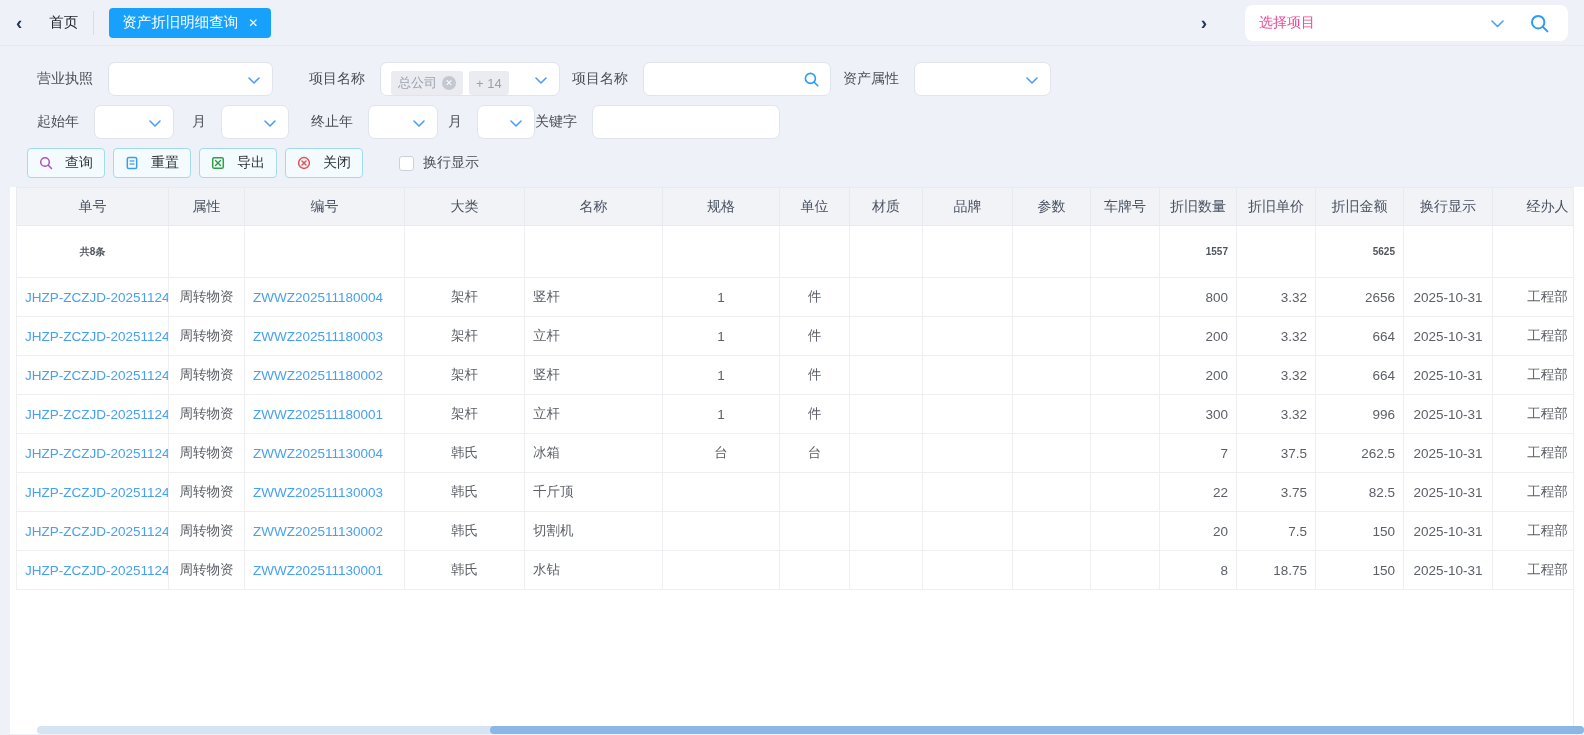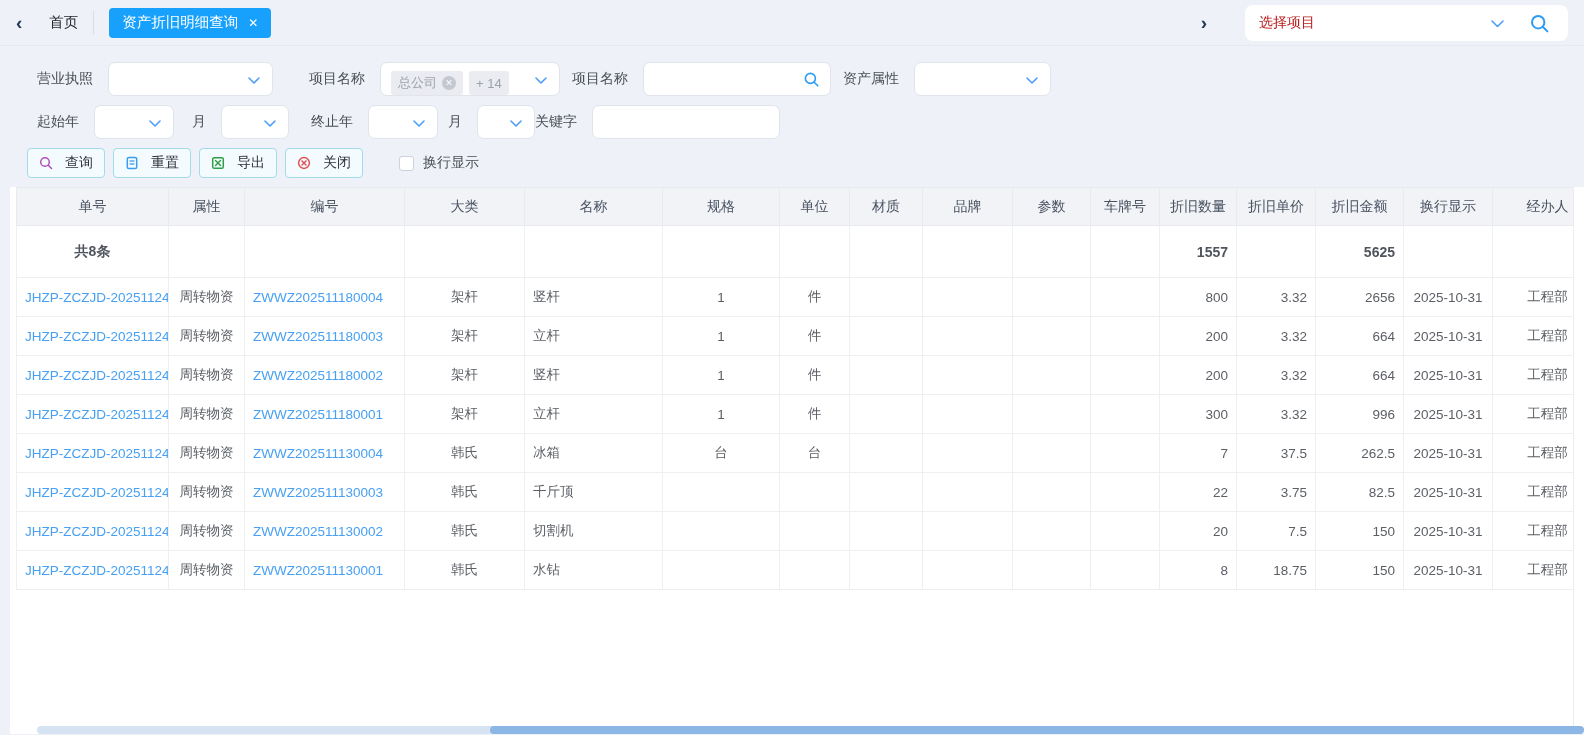--- a/index.html
+++ b/index.html
@@ -14,31 +14,31 @@
   .nav-chev { font-weight:700; font-size:19px; color:#25365a; cursor:pointer; line-height:1; }
   .home-tab { margin-left:27px; font-size:14.5px; color:#23262e; cursor:pointer; }
   .tab-divider { width:1px; height:24px; background:#d9dde5; margin:0 15px; }
   .active-tab { display:flex; align-items:center; gap:10px; background:#18a1fc; color:#fff;
                 height:30px; padding:0 13px; border-radius:4px; font-size:14.5px; cursor:pointer; }
   .tab-close { font-size:12px; cursor:pointer; }
   .spacer { flex:1; }
   .fwd { margin-right:38px; }
   .proj-select { position:relative; width:323px; height:36px; background:#fff;
                  border-radius:8px; display:flex; align-items:center; padding:0 14px; cursor:pointer; }
-  .proj-select .ph { color:#b91c1c; font-size:14px; }
+  .proj-select .ph { color:#ec4899; font-size:14px; }
   .proj-select .chev { position:absolute; right:64px; top:15px; }
   .proj-select .mag  { position:absolute; right:18px; top:8px; }
   
   .filters { padding:16px 0 0 37px; }
   .frow { display:flex; align-items:center; height:34px; margin-bottom:9px; }
   .flabel { font-size:14px; color:#4a4e57; margin-right:15px; white-space:nowrap; }
   .ml36 { margin-left:36px; } .ml12 { margin-left:12px; } .ml18 { margin-left:18px; }
   .ml22 { margin-left:22px; } .ml10 { margin-left:10px; } .ml52 { }
   .sel,.inp { position:relative; background:#fff; border:1px solid #e0e4eb; border-radius:7px;
-              height:34px; display:flex; align-items:flex-start; padding:8px 10px; cursor:pointer; }
+              height:34px; display:flex; align-items:flex-end; padding:0 10px; cursor:pointer; }
   .sel .chev { position:absolute; right:12px; top:14px; }
   .inp input { border:none; outline:none; width:100%; height:100%; background:transparent;
                font-size:14px; color:#303138; font-family:inherit; }
   .inp .mag { position:absolute; right:10px; top:8px; }
   .w165{width:165px} .w180{width:180px} .w188{width:188px} .w137{width:137px}
   .w80{width:80px} .w68{width:68px} .w70{width:70px} .w58{width:58px}
   .tag { display:inline-flex; align-items:center; gap:5px; background:#eaecf1; color:#9ca1ab;
          border-radius:3px; height:24px; padding:0 7px; font-size:13px; margin-right:6px; white-space:nowrap; }
   .tag-x { width:14px; height:14px; border-radius:50%; background:#c4c8d0; color:#fff;
            font-size:9px; display:inline-flex; align-items:center; justify-content:center; cursor:pointer; }
@@ -52,21 +52,21 @@
   .cb-label { margin-left:9px; font-size:14px; color:#4a4e57; }
   
   .panel { position:relative; margin-left:10px; margin-top:9px; background:#fff;
            height:547px; overflow:hidden; }
   .table-wrap { margin-left:6px; overflow:hidden; width:calc(100% - 6px); }
   table { border-collapse:collapse; table-layout:fixed; width:1586px; }
   th { height:38px; background:#f1f3f6; font-weight:400; font-size:14px; color:#4a5262;
        border:1px solid #e7eaee; padding:0 8px; white-space:nowrap; overflow:hidden; }
   td { height:39px; font-size:13.5px; color:#5c6066; border:1px solid #edeff2;
        padding:0 8px; white-space:nowrap; overflow:hidden; background:#fff; }
-  tr.sum td { font-weight:700; color:#50555d; height:52px; font-size:14px;margin-left:10px; }
+  tr.sum td { font-weight:700; color:#50555d; height:52px; font-size:10px;margin-left:10px; }
   tr.sum td:first-child { text-align:center; }
   .a-left{text-align:left} .a-center{text-align:center} .a-right{text-align:right}
   .lnk { color:#47a0f3; cursor:pointer; text-decoration:none; }
   
   .vscroll { position:absolute; top:0; right:0; width:11px; bottom:8px;
              background:#fff; border-left:1px solid #ebedf0; }
   .hscroll { position:absolute; left:27px; right:0; bottom:0; height:8px;
              background:#d5e3f3; border-radius:4px; cursor:pointer; }
   .hthumb  { position:absolute; left:453px; top:0; bottom:0; right:0;
              background:#8cb6e6; border-radius:4px; cursor:grab; }

